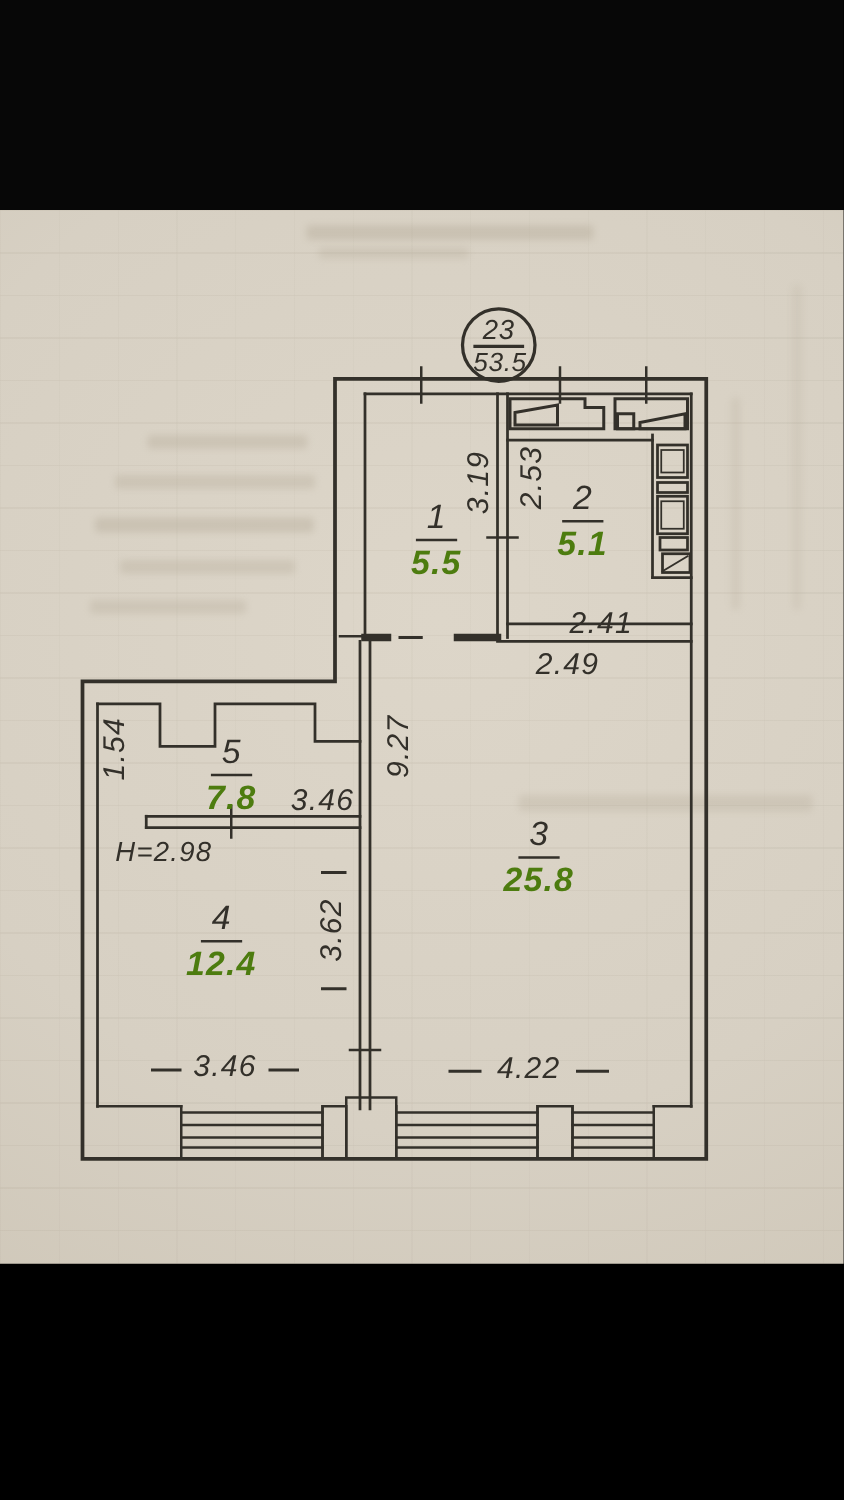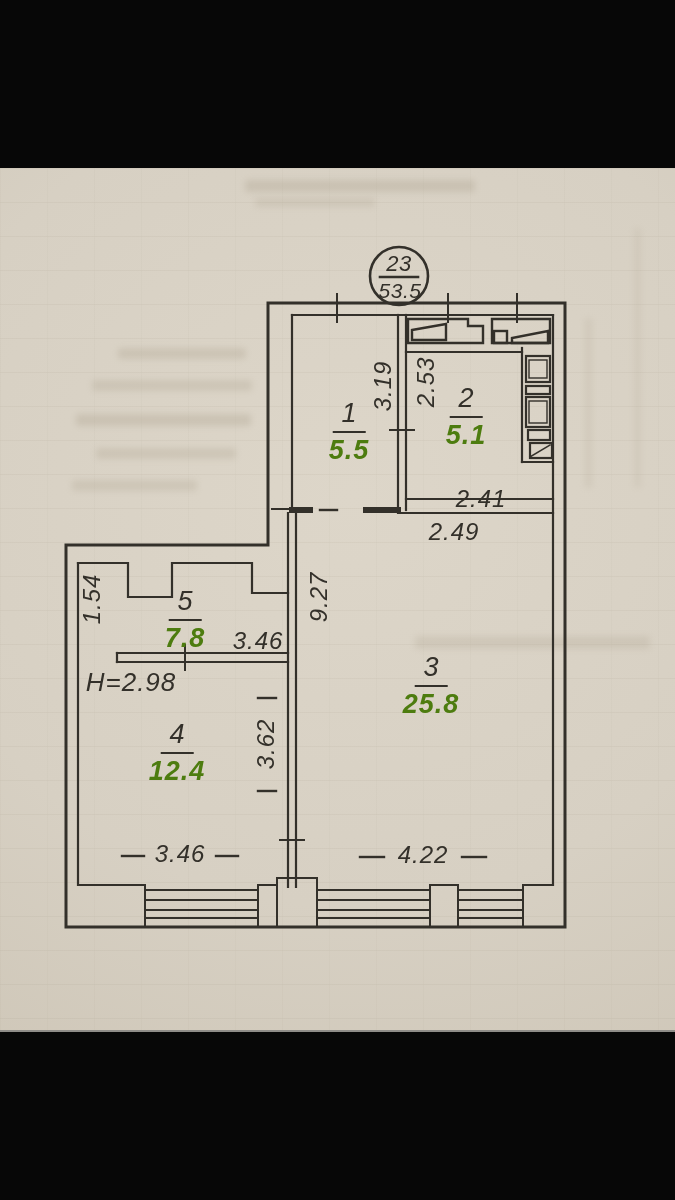--- a/index.html
+++ b/index.html
@@ -1,16 +1,16 @@
 <!DOCTYPE html>
 <html><head>
 <meta charset="utf-8">
 <style>
   html,body{margin:0;padding:0;background:#000;}
-  #stage{position:relative;width:675px;height:1200px;overflow:hidden;
+  #stage{position:relative;width:675px;height:1011px;overflow:hidden;
          font-family:"Liberation Sans",sans-serif;}
   
   .bar{position:absolute;left:0;width:675px;background:#070707;}
   #bar-top{top:0;height:168px;}
   #bar-bottom{top:1030px;height:170px;border-top:2px solid #8f8d88;}
   
   #paper{position:absolute;left:0;top:168px;width:675px;height:862px;
          background:radial-gradient(130% 95% at 52% 38%, #ddd6c9 0%, #d7d0c3 50%, #cdc5b6 88%, #c4bcab 100%);}
   #paper-grid{position:absolute;inset:0;opacity:.5;pointer-events:none;
     background:
@@ -22,21 +22,21 @@
   
   .lbl{position:absolute;transform:translate(-50%,-50%);color:#33302a;
        font-style:italic;white-space:nowrap;line-height:1;}
   .lbl.rot{transform:translate(-50%,-50%) rotate(-90deg);}
   .dim{font-size:24px;letter-spacing:1px;}
   .room{display:flex;flex-direction:column;align-items:center;transform:translate(-50%,-50%);}
   .room .num{font-size:27px;font-style:italic;color:#33302a;
              border-bottom:2.4px solid #33302a;padding:0 9px 2px;}
   .room .area{font-size:27px;font-style:italic;color:#4d7c0f;margin-top:2px;letter-spacing:1px;font-weight:bold;}
   .stamp-text{font-size:22px;letter-spacing:.5px;}
-  .hheight{font-size:26px;letter-spacing:1px;}
+  .hheight{font-size:22px;letter-spacing:1px;}
 </style>
 </head>
 <body>
 
 <div id="stage">
 
   <div class="bar" id="bar-top"></div>
   <div class="bar" id="bar-bottom"></div>
 
   <div id="paper">

